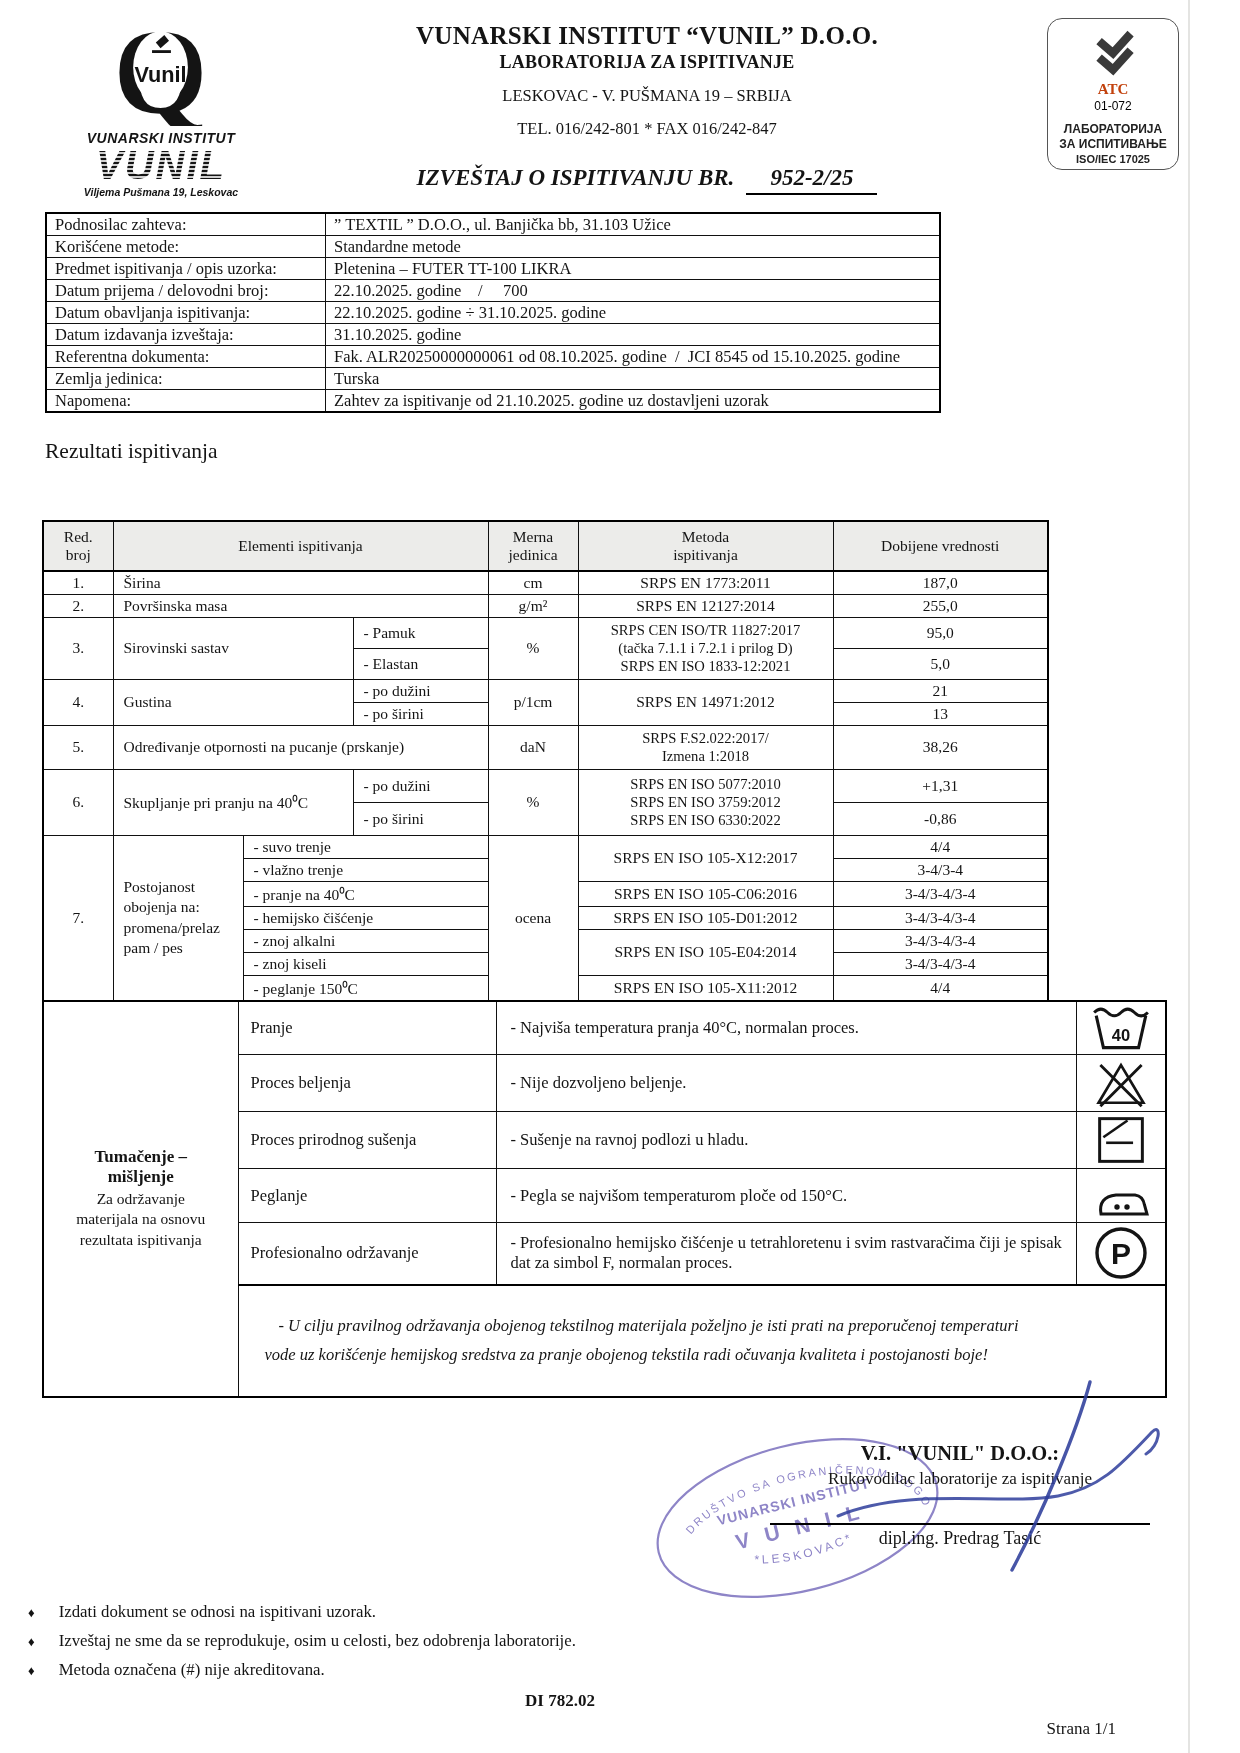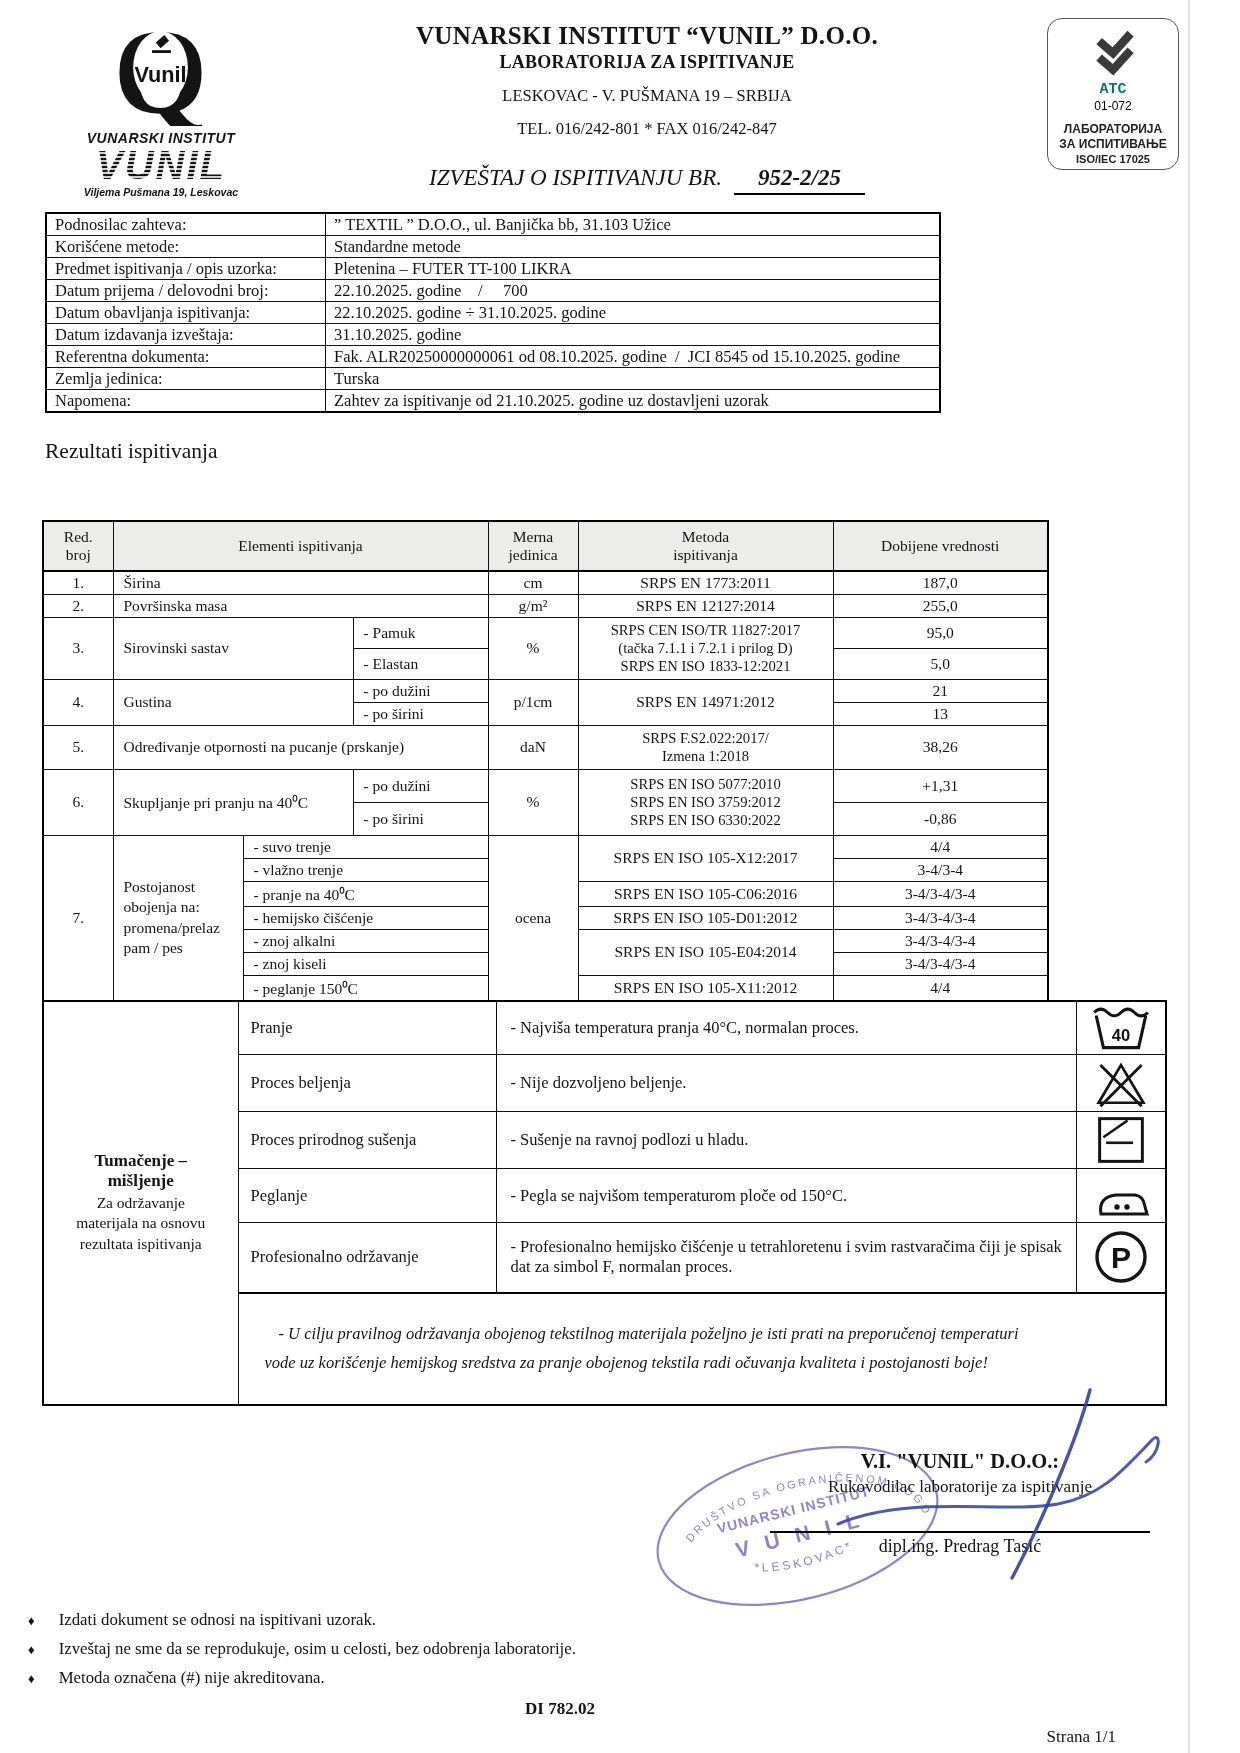--- a/index.html
+++ b/index.html
@@ -17,27 +17,27 @@
               font-size:40px;letter-spacing:2px;}
   .logo-brand-wrap::after{content:"";position:absolute;inset:0;
       background:repeating-linear-gradient(180deg,rgba(255,255,255,0) 0 2px,rgba(255,255,255,.8) 2px 4px);}
   .logo-addr{font-family:"Liberation Sans",sans-serif;font-weight:bold;font-style:italic;
              font-size:10.5px;margin-top:2px;}
   .center-block{flex:1;text-align:center;padding-top:8px;}
   .company{font-size:25px;font-weight:bold;letter-spacing:.3px;}
   .lab{font-size:18px;font-weight:bold;margin-top:2px;letter-spacing:.3px;}
   .hdr-addr,.hdr-tel{font-size:16.5px;margin-top:13px;}
   .report-title-row{margin-top:26px;white-space:nowrap;}
-  .report-title{font-size:23px;font-weight:normal;font-style:italic;text-align:center;}
+  .report-title{font-size:23px;font-weight:bold;font-style:italic;text-align:center;}
   .report-number{font-size:23px;font-weight:bold;font-style:italic;
                  border-bottom:2.5px solid #000;padding:0 24px 3px;margin-left:12px;text-align:center;}
   .badge-block{width:186px;flex:0 0 auto;display:flex;justify-content:center;padding-top:4px;}
   .atc-badge{width:132px;height:152px;border:1.5px solid #555;border-radius:15px;
              text-align:center;padding-top:9px;box-sizing:border-box;}
-  .atc{font-family:Liberation Mono, monospace;font-weight:bold;font-size:15px;color:#0f766e;margin-top:1px;}
+  .atc{font-family:Liberation Serif, serif;font-weight:bold;font-size:15px;color:#c2410c;margin-top:1px;}
   .atc-code{font-family:"Liberation Sans",sans-serif;font-size:12px;color:#000000;margin-top:1px;}
   .atc-line{font-family:"Liberation Sans",sans-serif;font-weight:bold;font-size:12px;color:#222;line-height:1.25;}
   .atc-line.first{margin-top:9px;}
   .atc-std{font-family:"Liberation Sans",sans-serif;font-weight:bold;font-size:11px;color:#222;margin-top:1px;}
 
   
   table{border-collapse:collapse;}
   .info{margin:14px 0 0 45px;width:896px;border:2.5px solid #000;}
   .info td{border:1.4px solid #111;font-size:16.5px;height:21px;padding:0 8px;line-height:1.2;}
   .info .info-label{width:262px;}
@@ -58,21 +58,21 @@
 
   
   .care{margin:-2px 0 0 42px;width:1123px;border:2.8px solid #000;table-layout:fixed;}
   .care td{border:1.5px solid #111;font-size:16.5px;vertical-align:middle;box-sizing:border-box;}
   .care .interp{text-align:center;vertical-align:middle;padding:20px;}
   .interp-title{font-weight:bold;font-size:17px;}
   .interp-sub{font-size:15.5px;line-height:1.3;margin-top:2px;}
   .care .c-label{padding-left:12px;}
   .care .c-desc{padding-left:14px;}
   .care .c-icon{text-align:center;padding:2px;}
-  .care .rh{height:54px;} .care .rh-tall{height:70px;padding-left:25px;}
+  .care .rh{height:54px;} .care .rh-tall{height:62px;padding-left:25px;}
   .care .note-row{height:112px;border-top:2.3px solid #000;}
   .note{font-style:italic;font-size:16.8px;line-height:1.7;padding-left:26px;}
   .note div:first-child{padding-left:14px;}
   .icon-svg{display:block;margin:0 auto;}
 
   
   .sig-block{position:relative;height:200px;}
   .sig-texts{position:absolute;right:80px;top:44px;width:400px;text-align:center;}
   .sig-company{font-size:20.5px;font-weight:bold;}
   .sig-role{font-size:17px;margin-top:4px;}

